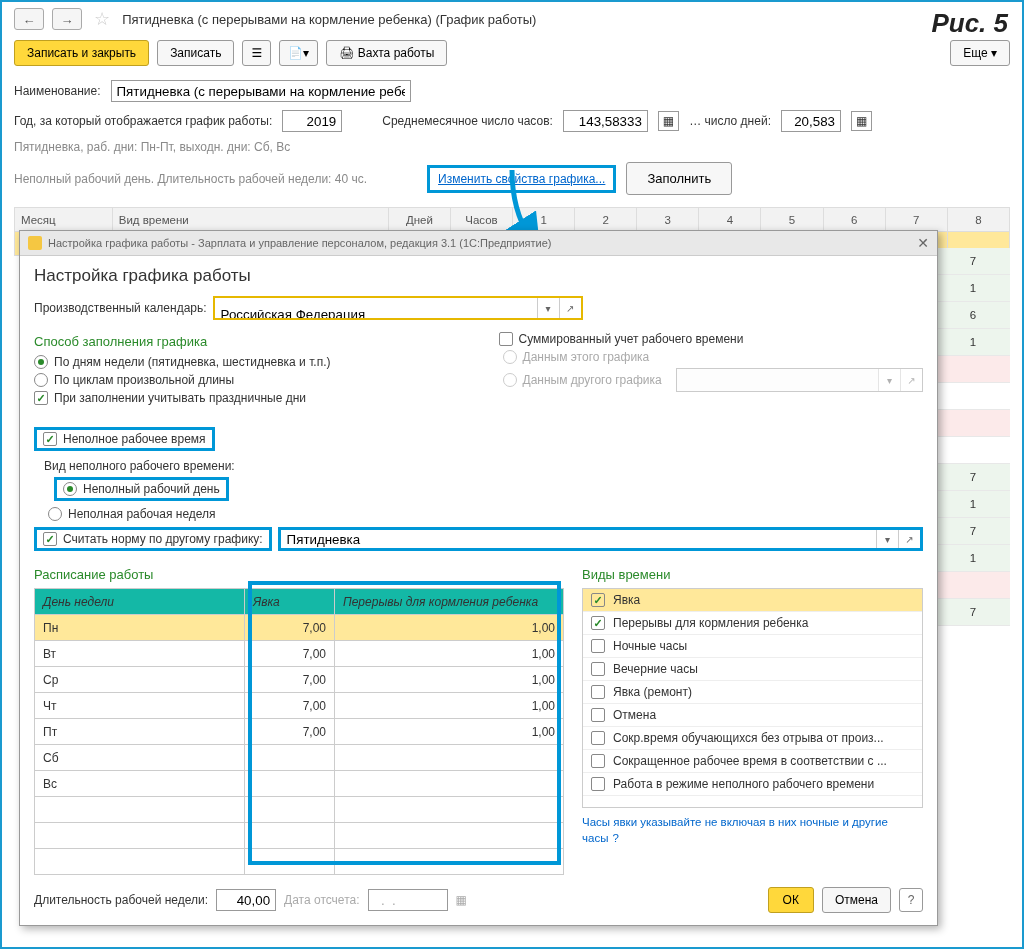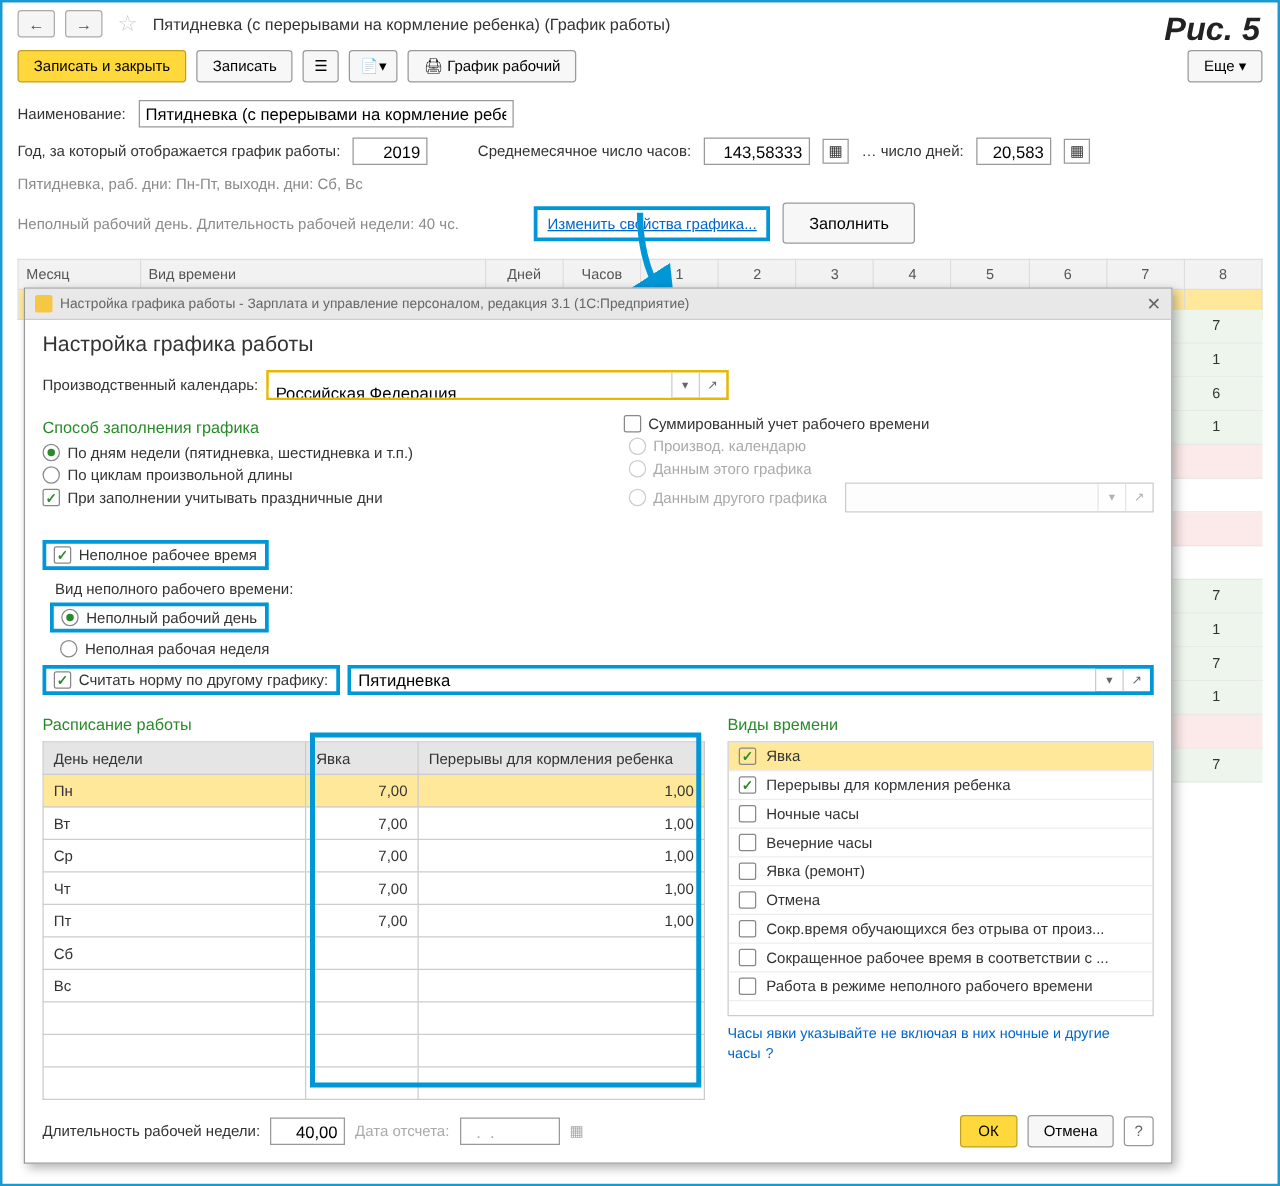--- a/index.html
+++ b/index.html
@@ -71,21 +71,21 @@
 .hl-box { border: 3px solid #0097d7; display: inline-flex; align-items: center; padding: 2px 6px; gap: 6px; }
 .sel-plain { border: 1px solid #999; display: flex; height: 24px; flex: 1; }
 .sel-plain input { border: none; flex: 1; padding: 0 6px; outline: none; }
 .sel-plain .sb { width: 22px; border-left: 1px solid #ccc; display: flex; align-items: center; justify-content: center; font-size: 10px; color: #666; cursor: pointer; }
 
 .sched-row { display: flex; gap: 18px; margin-top: 8px; }
 .sched-left { width: 530px; }
 .sched-right { flex: 1; }
 .sched-table { width: 100%; border-collapse: collapse; }
 .sched-table th, .sched-table td { border: 1px solid #ccc; padding: 5px 8px; font-weight: normal; text-align: left; font-size: 12px; height: 26px; }
-.sched-table th { background: #e5e5e5; }
+.sched-table th { background: #14b8a6; font-style: italic; }
 .sched-table .num { text-align: right; }
 .sched-table tr.sel td { background: #ffe89a; }
 .val-overlay { position: absolute; border: 4px solid #0097d7; pointer-events: none; }
 
 .types-list { border: 1px solid #ccc; height: 220px; overflow-y: auto; }
 .type-row { display: flex; align-items: center; gap: 8px; padding: 4px 8px; border-bottom: 1px solid #eee; font-size: 12px; }
 .type-row.sel { background: #ffe89a; }
 .note { color: #0066cc; font-size: 11.5px; margin-top: 6px; line-height: 1.4; }
 .note .q { color: #0066cc; margin-left: 4px; }
 
@@ -109,21 +109,21 @@
   <span class="star">☆</span>
   <span class="page-title">Пятидневка (с перерывами на кормление ребенка) (График работы)</span>
 </div>
 <div class="fig-label">Рис. 5</div>
 
 <div class="toolbar">
   <button class="btn btn-yellow">Записать и закрыть</button>
   <button class="btn">Записать</button>
   <button class="btn btn-icon">☰</button>
   <button class="btn btn-icon">📄▾</button>
-  <button class="btn">🖨 <span>График рабочий</span></button>
+  <button class="btn">🖨 <span>Вахта работы</span></button>
   <button class="btn btn-more">Еще</button>
 </div>
 
 <div class="field-row">
   <span class="field-label">Наименование:</span>
   <input class="text-input" style="width: 300px;" value="Пятидневка (с перерывами на кормление ребенка)">
 </div>
 
 <div class="field-row">
   <span class="field-label">Год, за который отображается график работы:</span>
@@ -271,24 +271,20 @@
           </div>
       </div>
       <div class="col">
         <div class="check-row" style="margin-top:6px">
             <span class="chk"></span>
             <span>Суммированный учет рабочего времени</span>
           </div>
         <div class="disabled" style="margin-left:4px">
           <div class="radio-row disabled">
               <span class="radio"></span>
-              <span>Производ. календарю</span>
-            </div>
-          <div class="radio-row disabled">
-              <span class="radio"></span>
               <span>Данным этого графика</span>
             </div>
           <div class="radio-row disabled">
               <span class="radio"></span>
               <span>Данным другого графика</span>
             <div class="sel-plain" style="width:300px;margin-left:8px;opacity:.5">
               <input disabled="" style="">
               <span class="sb">▾</span>
                 <span class="sb">↗</span>
             </div>
@@ -296,21 +292,21 @@
         </div>
       </div>
     </div>
 
     <div style="height:18px"></div>
     <span class="hl-box">
         <span class="chk on"></span>
         <span>Неполное рабочее время</span>
       </span>
     <div style="margin:8px 0 4px 10px">Вид неполного рабочего времени:</div>
-    <span class="hl-box" style="margin-left:6px">
+    <span class="hl-box" style="margin-left:20px">
         <span class="radio on"></span>
         <span>Неполный рабочий день</span>
       </span>
     <div class="radio-row" style="margin-left:14px;margin-top:6px">
         <span class="radio"></span>
         <span>Неполная рабочая неделя</span>
       </div>
 
     <div class="f-row" style="margin-top:6px">
       <span class="hl-box">

